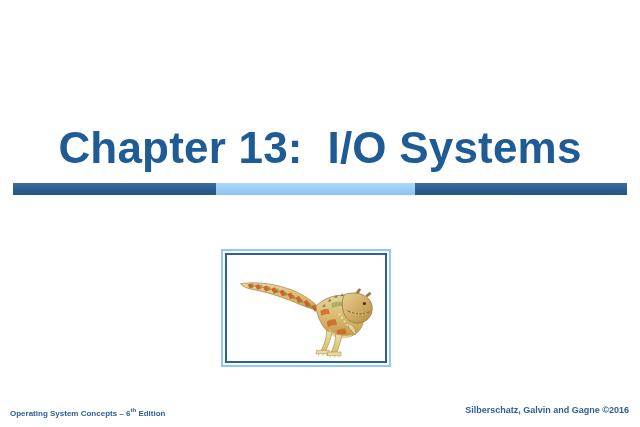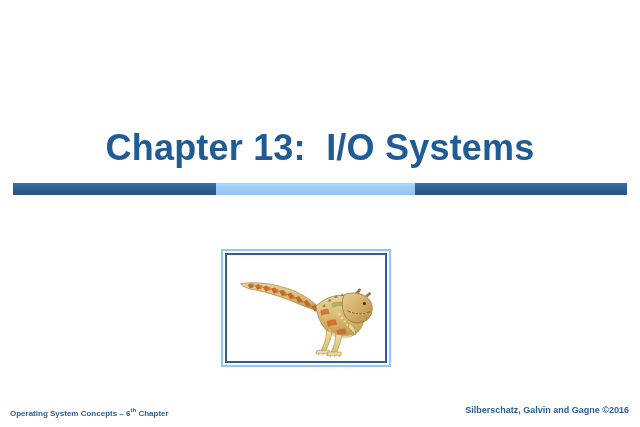--- a/index.html
+++ b/index.html
@@ -19,21 +19,21 @@
     overflow: hidden;
   }
 
   
   #slide-title {
     position: absolute;
     left: 0;
     top: 128px;
     width: 640px;
     text-align: center;
-    font-size: 36px;
+    font-size: 44px;
     font-weight: bold;
     color: #1f5b94;
     letter-spacing: 0.2px;
     white-space: pre;
     line-height: 40px;
   }
 
   
   #divider-bar {
     position: absolute;
@@ -237,17 +237,17 @@
         <g fill="#f0e6c0" opacity="0.9">
           <circle cx="122" cy="66" r="1.2"></circle>
           <circle cx="125" cy="70" r="1.2"></circle>
           <circle cx="128" cy="74" r="1.2"></circle>
           <circle cx="131" cy="78" r="1.1"></circle>
         </g>
       </svg>
     </div>
   </div>
 
-  <div id="footer-left"><span>Operating System Concepts – 6</span><span class="sup">th</span><span> Chapter</span></div>
+  <div id="footer-left"><span>Operating System Concepts – 6</span><span class="sup">th</span><span> Edition</span></div>
 
   <div id="footer-right">Silberschatz, Galvin and Gagne ©2016</div>
 
 </div>
 
 </body></html>

